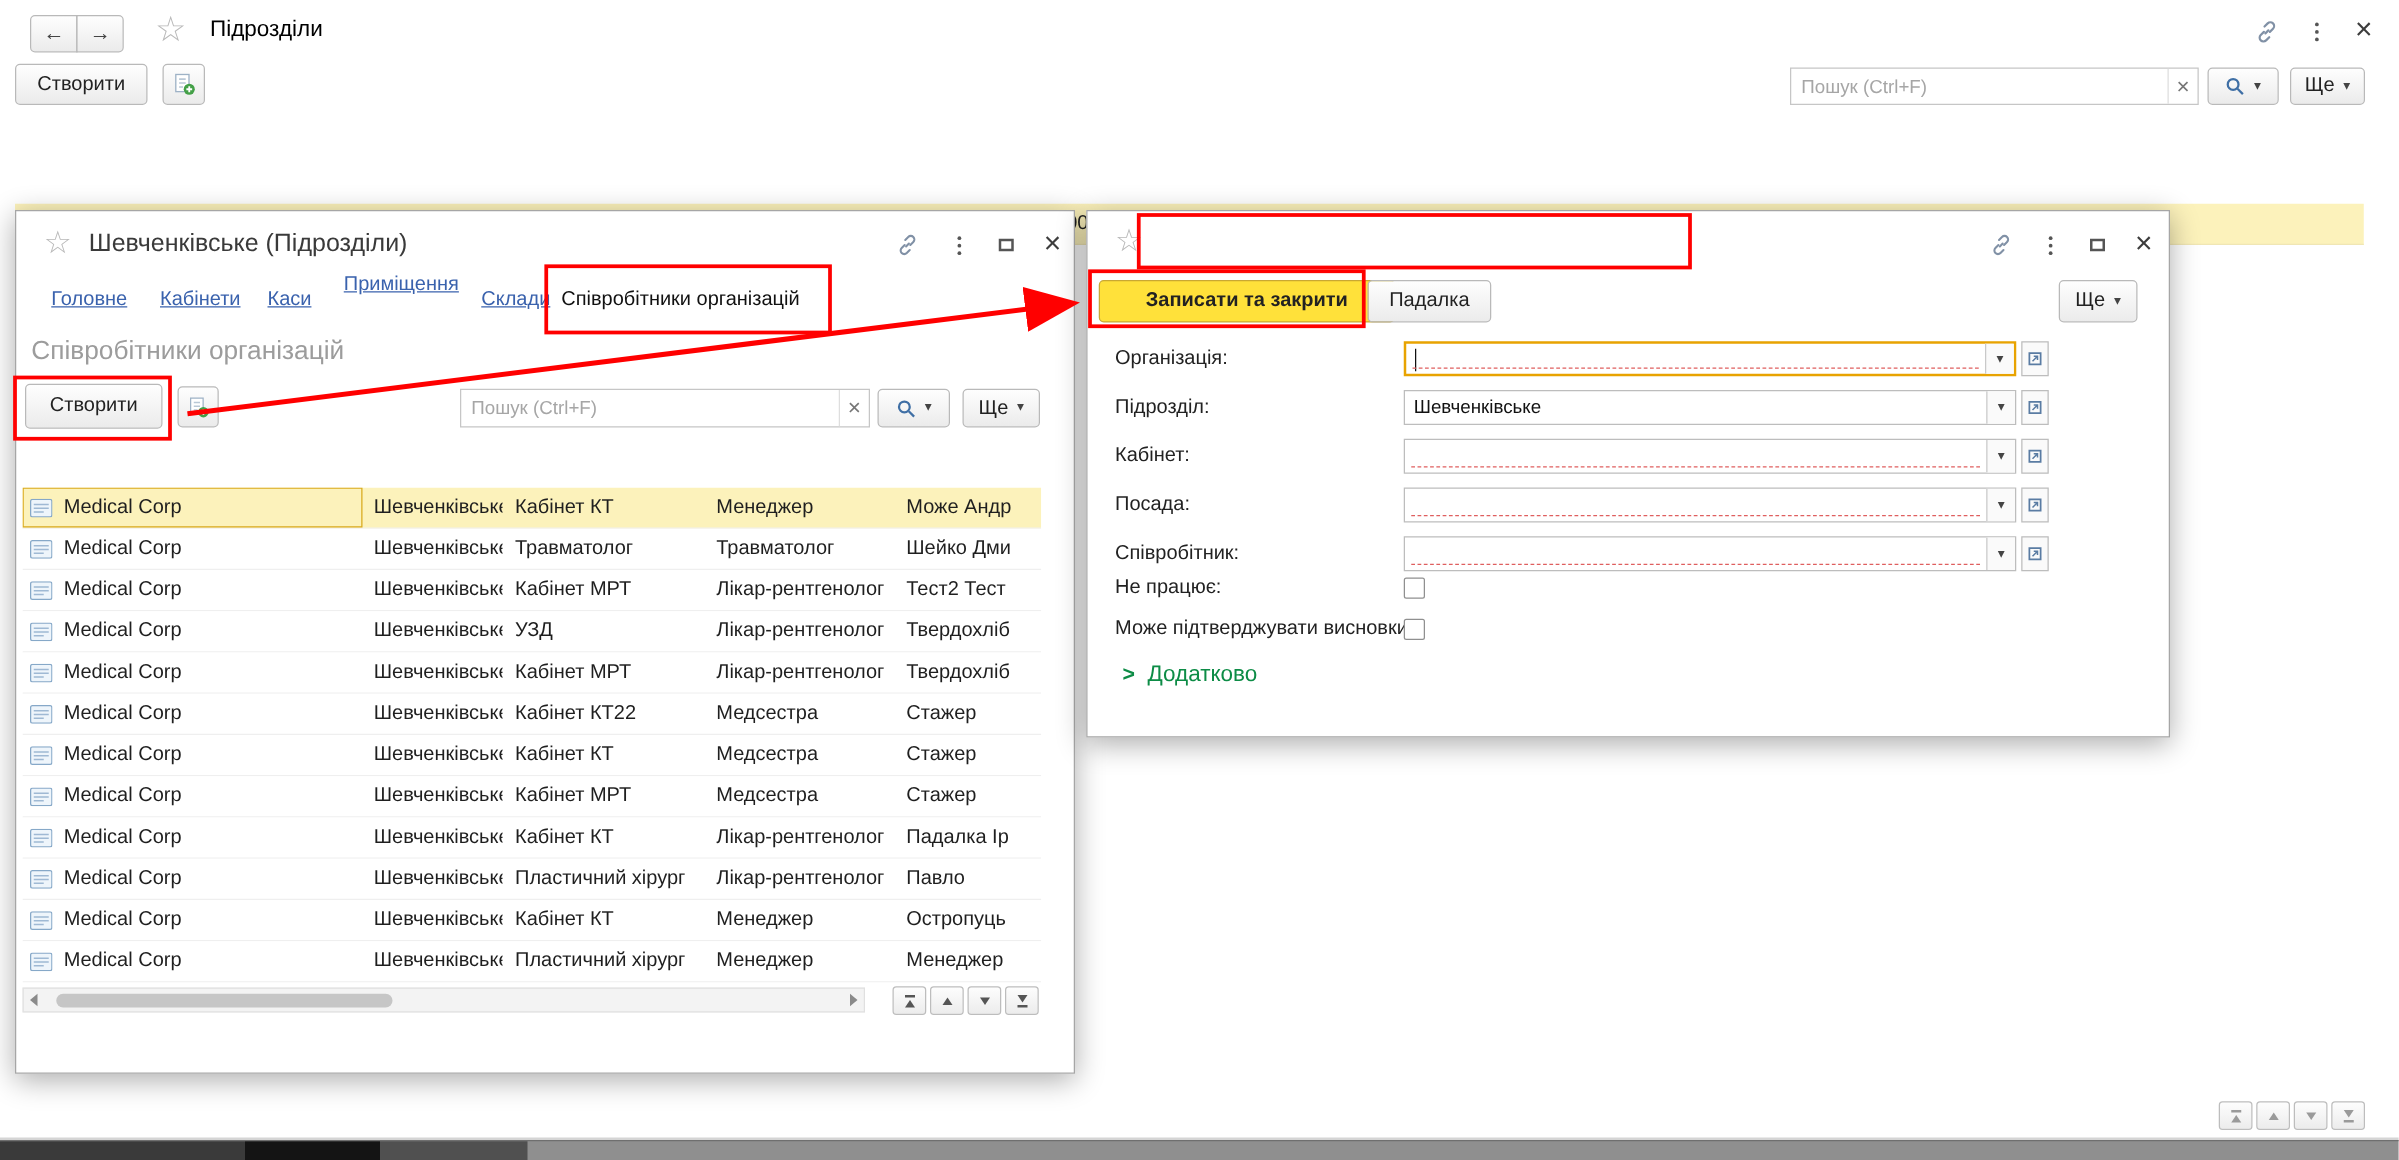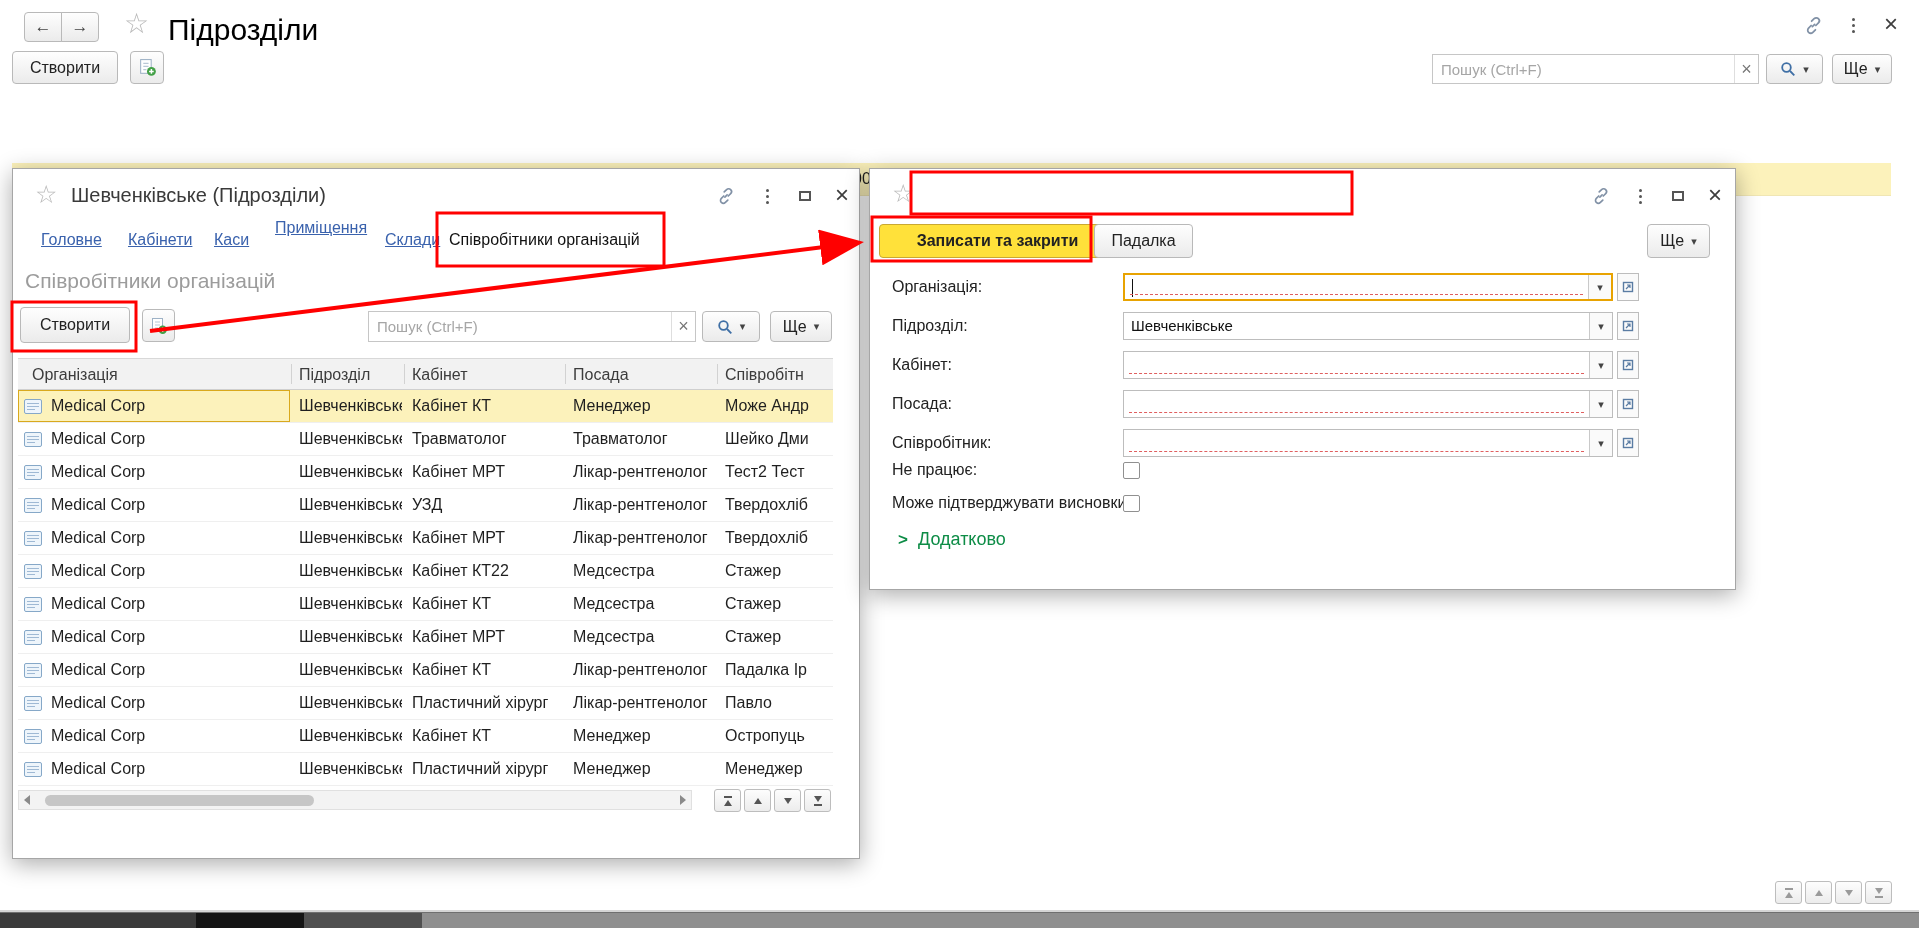--- a/index.html
+++ b/index.html
@@ -51,21 +51,21 @@
 
 <div class="a" style="left:0;top:0;width:1919px;height:910px;background:#fff;z-index:1;">
 
   <div class="btn" style="left:24px;top:12px;width:38px;height:30px;border-radius:4px 0 0 4px;">
     <span style="font-size:17px;color:#444;">←</span>
   </div>
   <div class="btn" style="left:61px;top:12px;width:38px;height:30px;border-radius:0 4px 4px 0;">
     <span style="font-size:17px;color:#444;">→</span>
   </div>
   <span class="a star" style="left:124px;top:10px;font-size:28px;">☆</span>
-  <div class="a" style="left:168px;top:13px;font-size:30px;color:#000;">Підрозділи</div>
+  <div class="a" style="left:168px;top:13px;font-size:18px;color:#000;">Підрозділи</div>
 
   <div class="winctl" style="left:1800px;top:12px;">
     <svg width="19" height="19" viewBox="0 0 24 24">
         <g fill="none" stroke="#8191a6" stroke-width="2.2" stroke-linecap="round">
           <path d="M10.5 13.5 L13.5 10.5"></path>
           <path d="M9 12 l-3.2 3.2 a3.8 3.8 0 0 0 5.4 5.4 L14.4 17.4"></path>
           <path d="M15 12 l3.2 -3.2 a3.8 3.8 0 0 0 -5.4 -5.4 L9.6 6.6"></path>
         </g>
       </svg>
   </div>
@@ -210,31 +210,20 @@
           <path d="M10 10 L14.3 14.3" stroke="#3f6fa5" stroke-width="1.8"></path>
         </svg>
       </span>
     <span class="caret">▾</span>
   </div>
   <div class="btn" style="left:757px;top:142px;width:62px;height:31px;">
     <span>Ще</span>
     <span class="caret">▾</span>
   </div>
 
-  <div class="a" style="left:5px;top:189px;width:815px;height:32px;background:#f2f2f2;border-top:1px solid #d8d8d8;border-bottom:1px solid #cfcfcf;">
-    <span class="hcell" style="left:14px;">Організація</span>
-    <span class="vsep" style="left:273px;"></span>
-    <span class="hcell" style="left:281px;">Підрозділ</span>
-    <span class="vsep" style="left:386px;"></span>
-    <span class="hcell" style="left:394px;">Кабінет</span>
-    <span class="vsep" style="left:547px;"></span>
-    <span class="hcell" style="left:555px;">Посада</span>
-    <span class="vsep" style="left:699px;"></span>
-    <span class="hcell" style="left:707px;">Співробітн</span>
-  </div>
 
   <div class="a" id="dept-rows" style="left:5px;top:221px;width:815px;height:396px;overflow:hidden;">
       <div class="drow sel" style="top: 0px;">
         <span class="ricon"><svg width="18" height="15" viewBox="0 0 18 15">
             <rect x="0.5" y="0.5" width="17" height="14" rx="1.5" fill="#eef5fb" stroke="#86a8c8"></rect>
             <path d="M3 4.5h12M3 7.5h12M3 10.5h8" stroke="#9fb9d4" stroke-width="1.2"></path>
           </svg></span>
         <span class="dcell" style="left:33px;width:238px;">Medical Corp</span>
         <span class="dcell" style="left:281px;width:103px;">Шевченківське</span>
         <span class="dcell" style="left:394px;width:151px;">Кабінет КТ</span>

